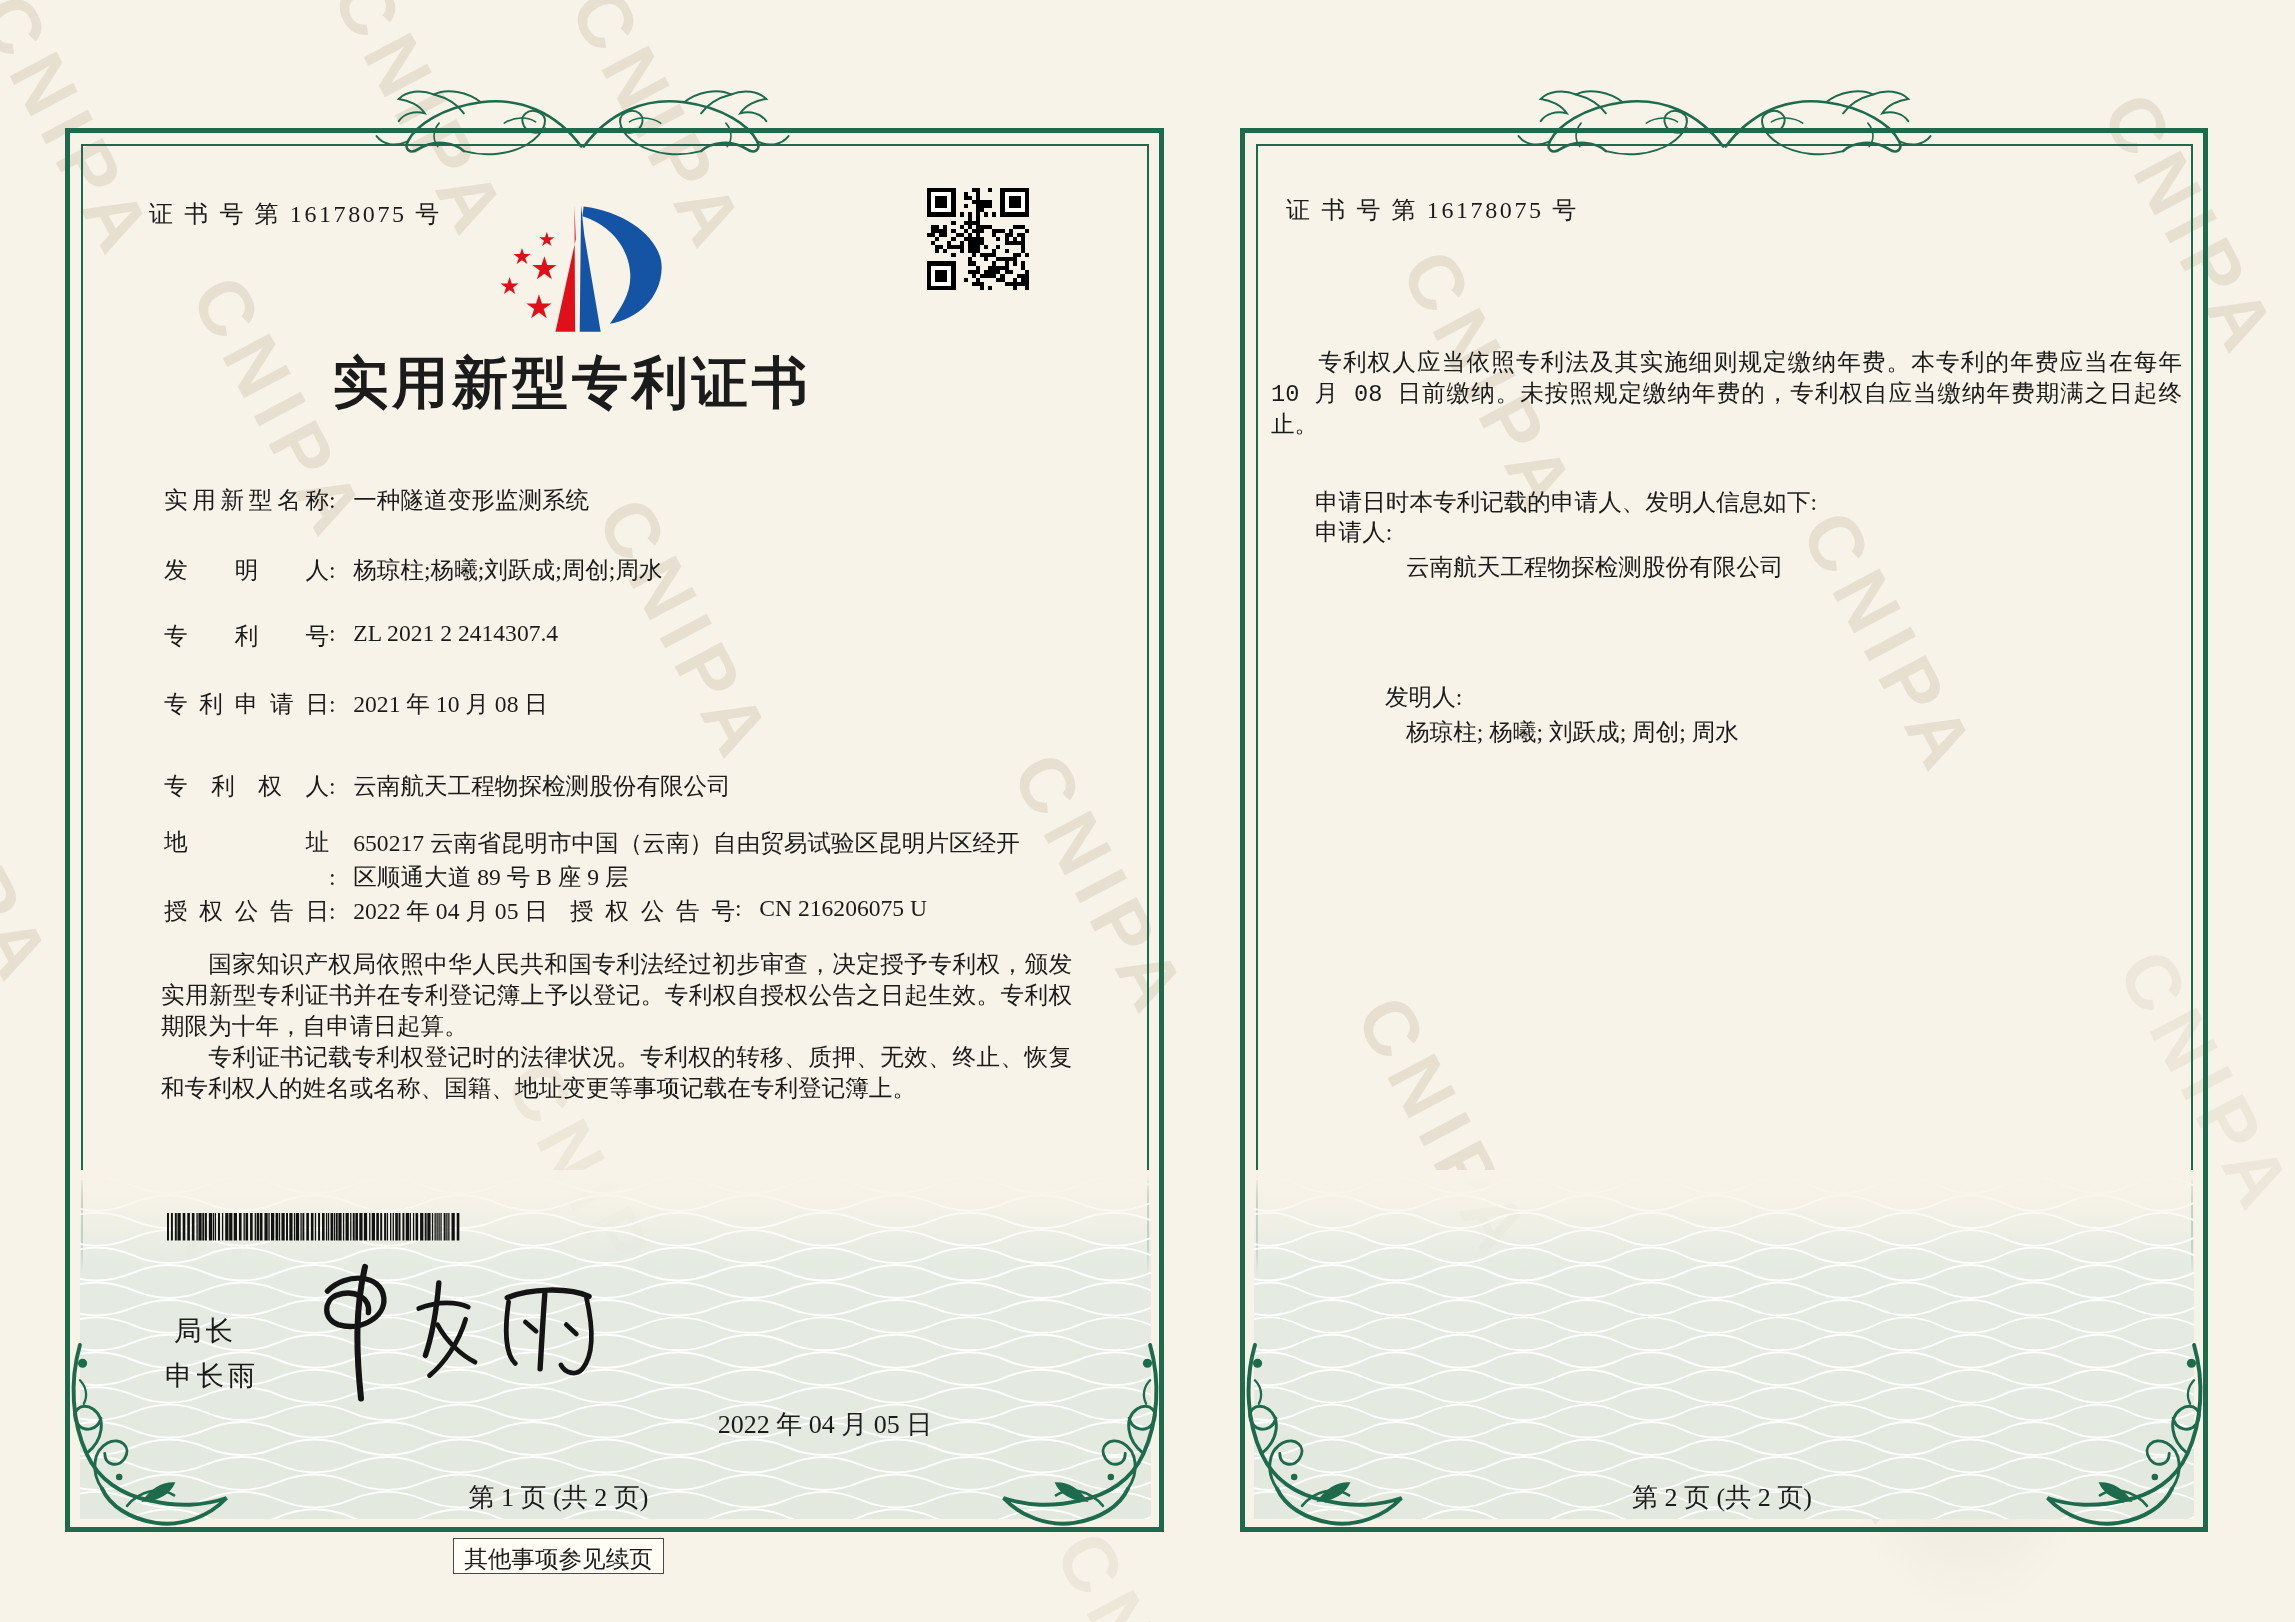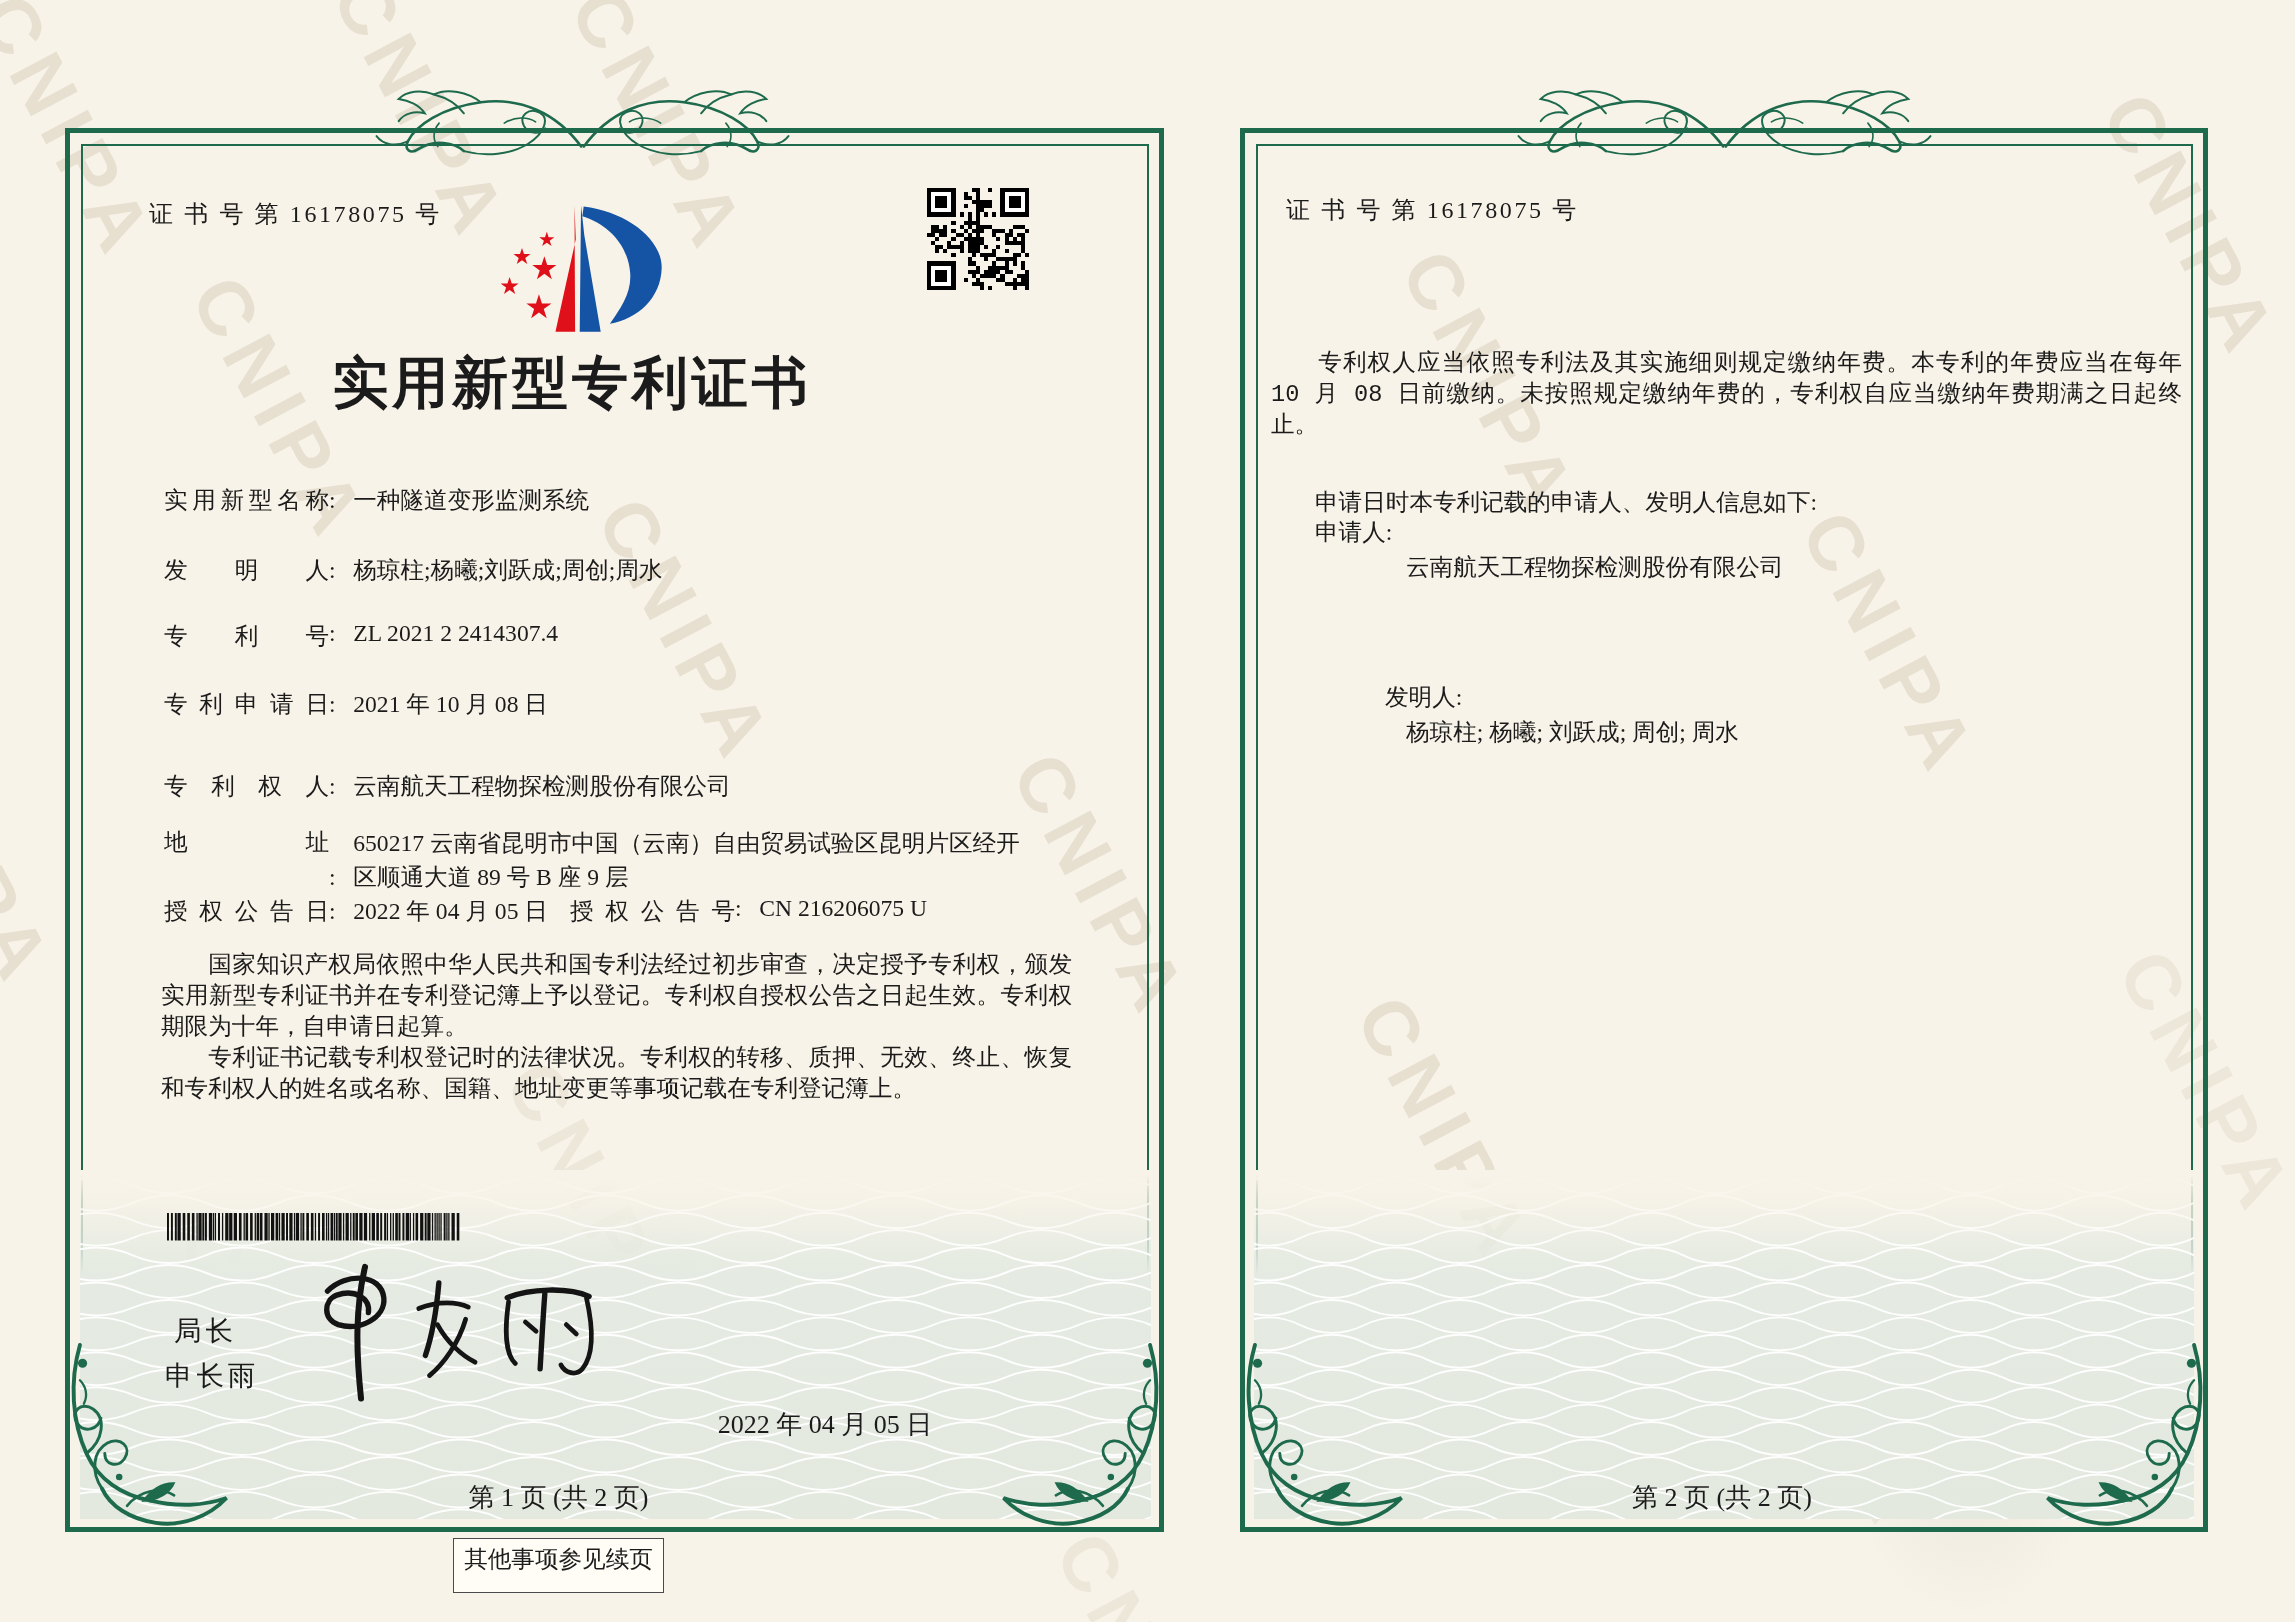--- a/index.html
+++ b/index.html
@@ -521,21 +521,21 @@
   <path d="M356,50 C353,90 351,128 349,162" stroke-width="8"></path>
   <path d="M302,62 C295,110 299,142 312,154" stroke-width="7"></path>
   <path d="M418,56 C428,100 430,140 412,162 C402,173 386,168 380,156" stroke-width="7"></path>
   <path d="M327,92 l16,14" stroke-width="7"></path>
   <path d="M388,96 l15,14" stroke-width="7"></path>
 </svg>
 
 <div class="datestamp" style="left:681px; top:1407px; width:288px;">2022 年 04 月 05 日</div>
 <div class="pageno" style="left:434px; top:1480px; width:249px;">第 1 页 (共 2 页)</div>
 
-<div class="contbox" style="left:453px; top:1538px; width:211px; height:55px; line-height:41px;">
+<div class="contbox" style="left:453px; top:1538px; width:211px; height:36px; line-height:41px;">
   <span>其他事项参见续页</span>
 </div>
 
 <div class="page" style="left:1240px; top:128px; width:968px; height:1404px;">
   <div class="inner-frame"></div>
 </div>
 
 <div class="waves-wrap" style="left:1254px; top:1170px; width:940px; height:349px;">
   <div class="waves-bg"></div>
   <svg class="waves" viewBox="0 0 1620 540" preserveAspectRatio="none">

